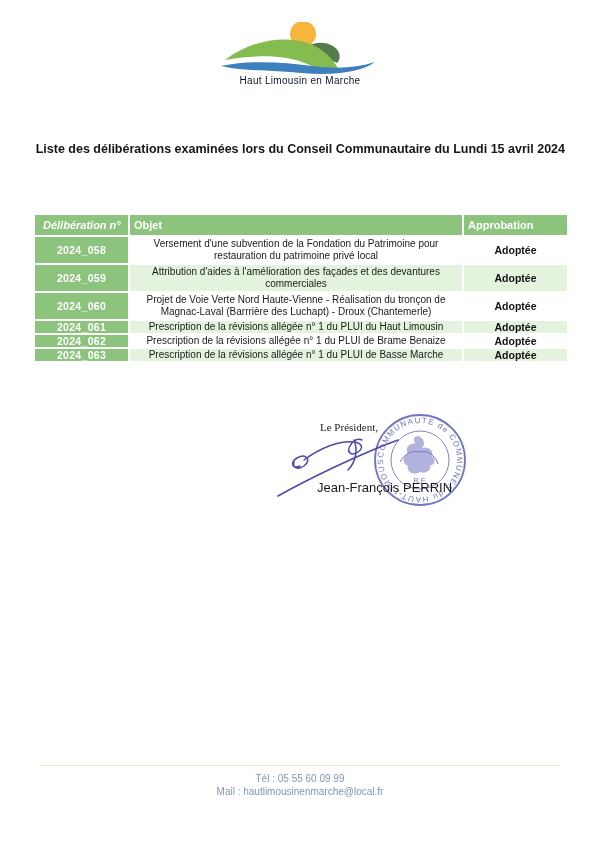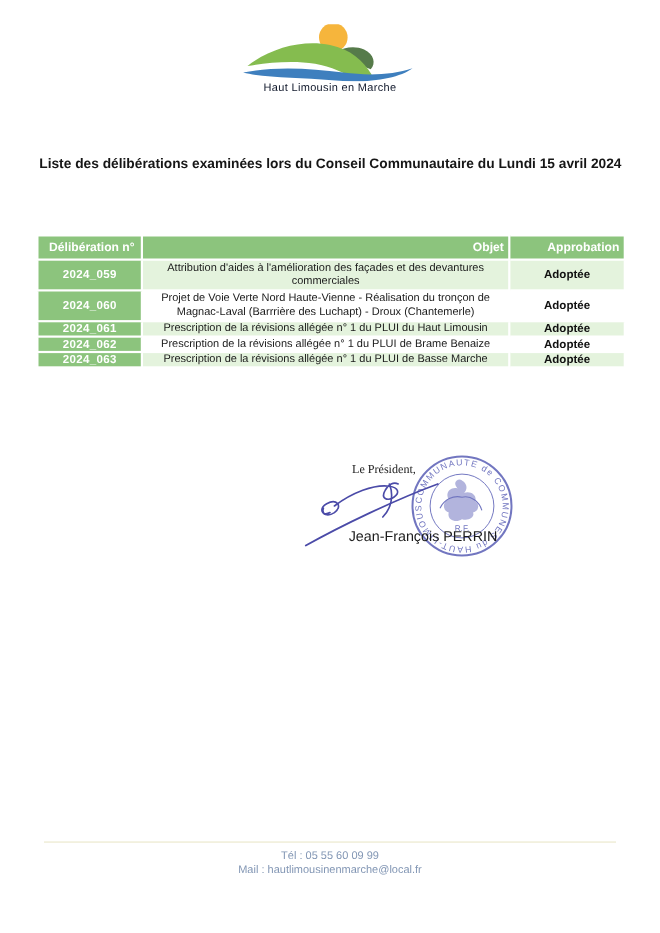--- a/index.html
+++ b/index.html
@@ -30,23 +30,23 @@
   table.delib {
     position: absolute; top: 213px; left: 33px;
     width: 534px; border-collapse: collapse; table-layout: fixed;
   }
   table.delib col.c-num  { width: 95px; }
   table.delib col.c-obj  { width: 334px; }
   table.delib col.c-appr { width: 105px; }
   table.delib th, table.delib td { border: 2px solid #ffffff; }
   table.delib th {
     background: #8cc47d; color: #ffffff; font-size: 11px; font-weight: bold;
-    padding: 4px 4px; text-align: right;
+    padding: 4px 4px; text-align: left;
   }
-  table.delib th.h-num { text-align: center; padding-left: 8px; }
+  table.delib th.h-num { text-align: left; padding-left: 8px; font-style: italic; }
   td.num-cell {
     background: #8cc47d; color: #ffffff; font-weight: bold;
     font-size: 10.5px; text-align: center; letter-spacing: 0.3px;
   }
   td.objet-cell {
     font-size: 10px; color: #1a1a1a; text-align: center;
     line-height: 12px; padding: 1px 4px;
   }
   td.appr-cell {
     font-size: 10.5px; color: #111111; font-weight: bold; text-align: center;
@@ -94,20 +94,25 @@
         <col class="c-appr">
       </colgroup>
     <thead>
       <tr>
         <th class="h-num">Délibération n°</th>
         <th>Objet</th>
         <th>Approbation</th>
       </tr>
     </thead>
     <tbody>
+      <tr class="tall">
+        <td class="num-cell">2024_058</td>
+        <td class="objet-cell">Versement d'une subvention de la Fondation du Patrimoine pour restauration du patrimoine privé local</td>
+        <td class="appr-cell">Adoptée</td>
+      </tr>
       <tr class="tall alt">
         <td class="num-cell">2024_059</td>
         <td class="objet-cell">Attribution d'aides à l'amélioration des façades et des devantures commerciales</td>
         <td class="appr-cell">Adoptée</td>
       </tr>
       <tr class="tall">
         <td class="num-cell">2024_060</td>
         <td class="objet-cell">Projet de Voie Verte Nord Haute-Vienne - Réalisation du tronçon de Magnac-Laval (Barrrière des Luchapt) - Droux (Chantemerle)</td>
         <td class="appr-cell">Adoptée</td>
       </tr>

